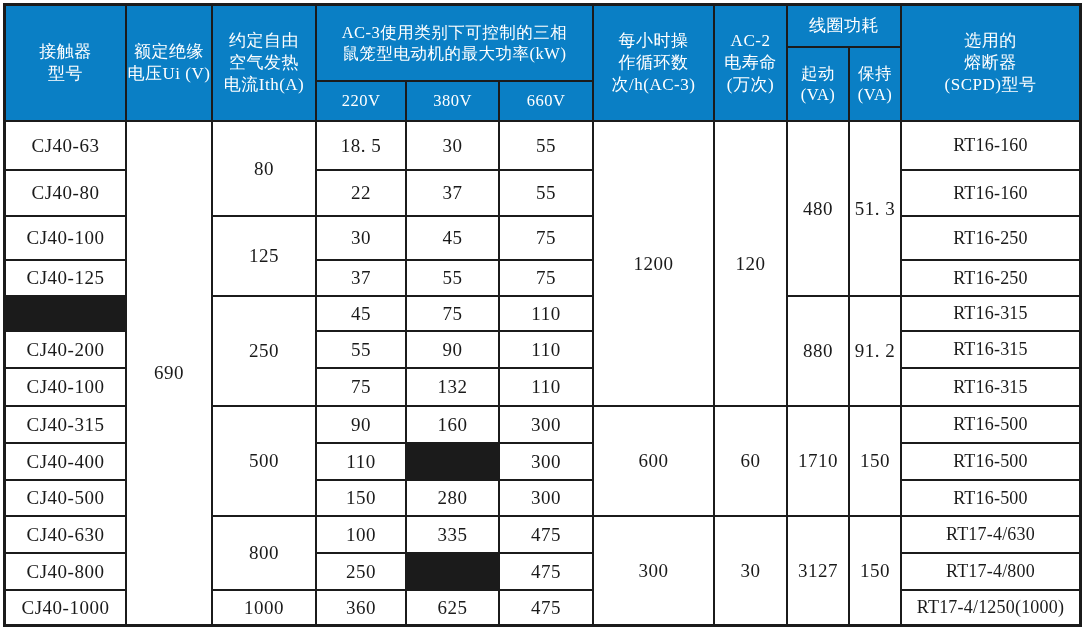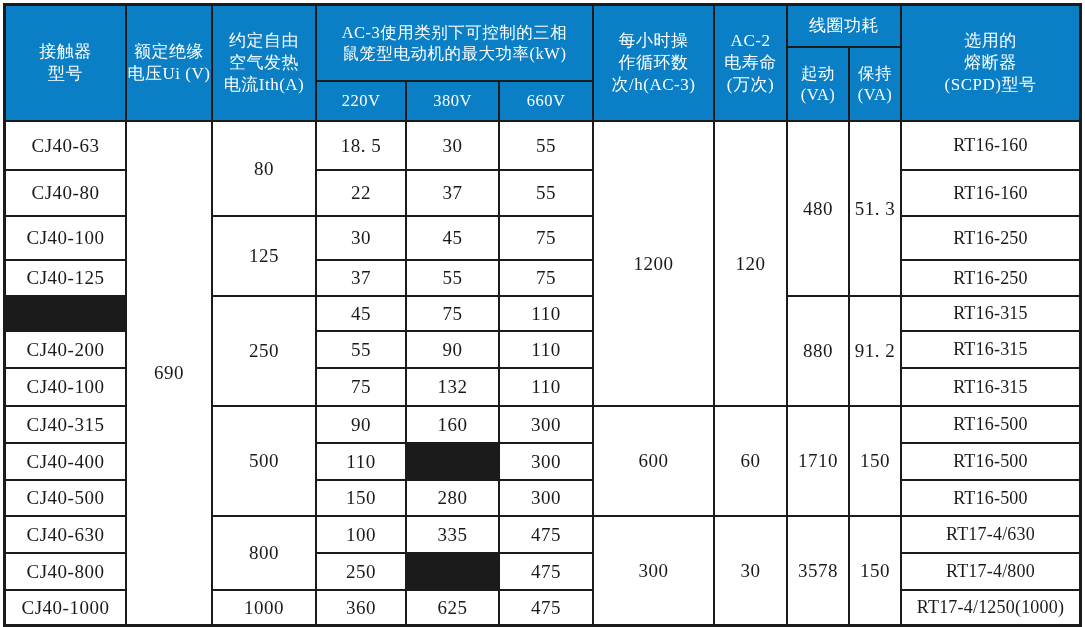--- a/index.html
+++ b/index.html
@@ -139,21 +139,21 @@
     <div class="cell bd" style="grid-area:11/7/14/8">600</div>
     <div class="cell bd" style="grid-area:14/7/17/8">300</div>
 
     <div class="cell bd" style="grid-area:4/8/11/9">120</div>
     <div class="cell bd" style="grid-area:11/8/14/9">60</div>
     <div class="cell bd" style="grid-area:14/8/17/9">30</div>
 
     <div class="cell bd" style="grid-area:4/9/8/10">480</div>
     <div class="cell bd" style="grid-area:8/9/11/10">880</div>
     <div class="cell bd" style="grid-area:11/9/14/10">1710</div>
-    <div class="cell bd" style="grid-area:14/9/17/10">3578</div>
+    <div class="cell bd" style="grid-area:14/9/17/10">3127</div>
 
     <div class="cell bd" style="grid-area:4/10/8/11">51. 3</div>
     <div class="cell bd" style="grid-area:8/10/11/11">91. 2</div>
     <div class="cell bd" style="grid-area:11/10/14/11">150</div>
     <div class="cell bd" style="grid-area:14/10/17/11">150</div>
 
     <div class="cell bd fuse" style="grid-area:4/11/5/12">RT16-160</div>
     <div class="cell bd fuse" style="grid-area:5/11/6/12">RT16-160</div>
     <div class="cell bd fuse" style="grid-area:6/11/7/12">RT16-250</div>
     <div class="cell bd fuse" style="grid-area:7/11/8/12">RT16-250</div>

